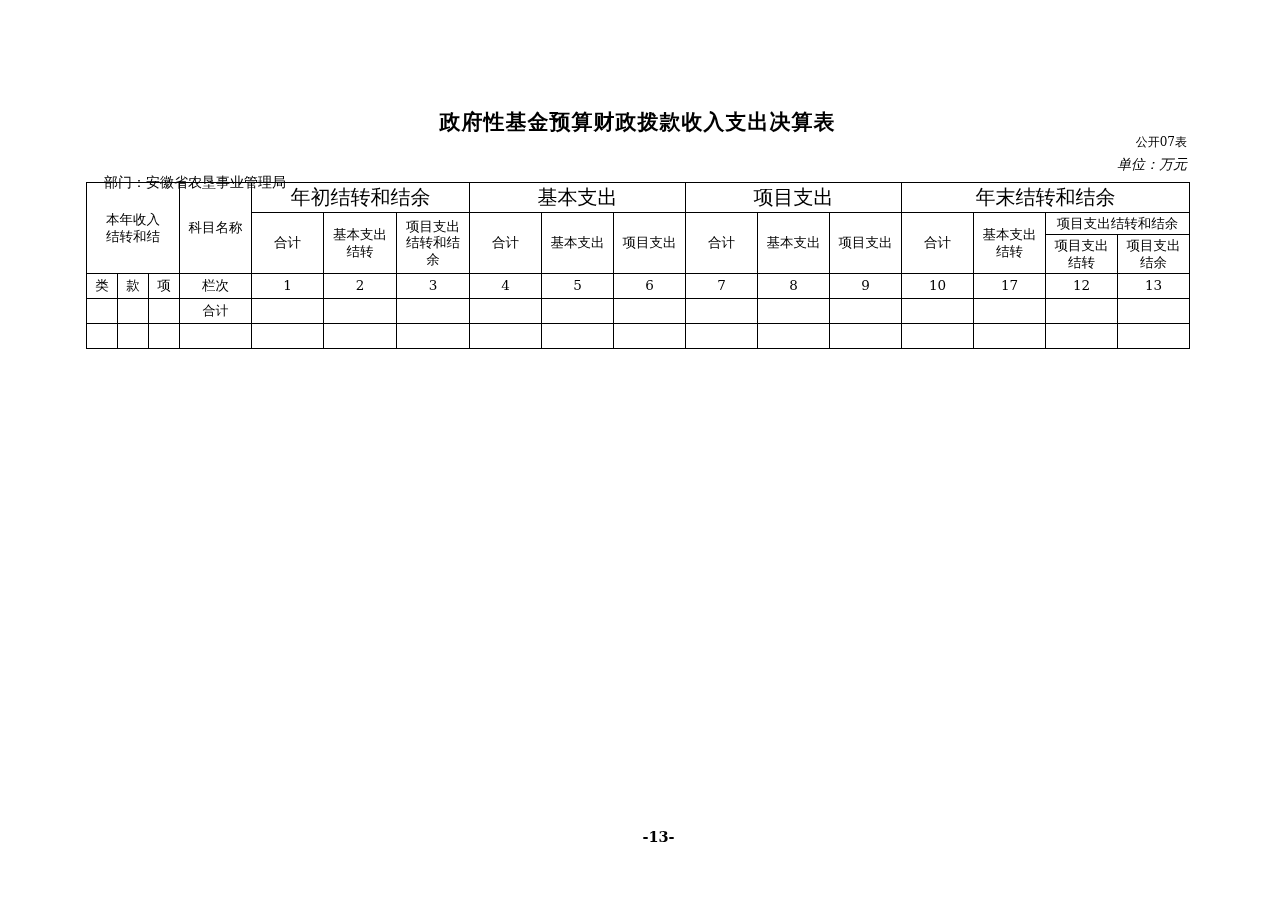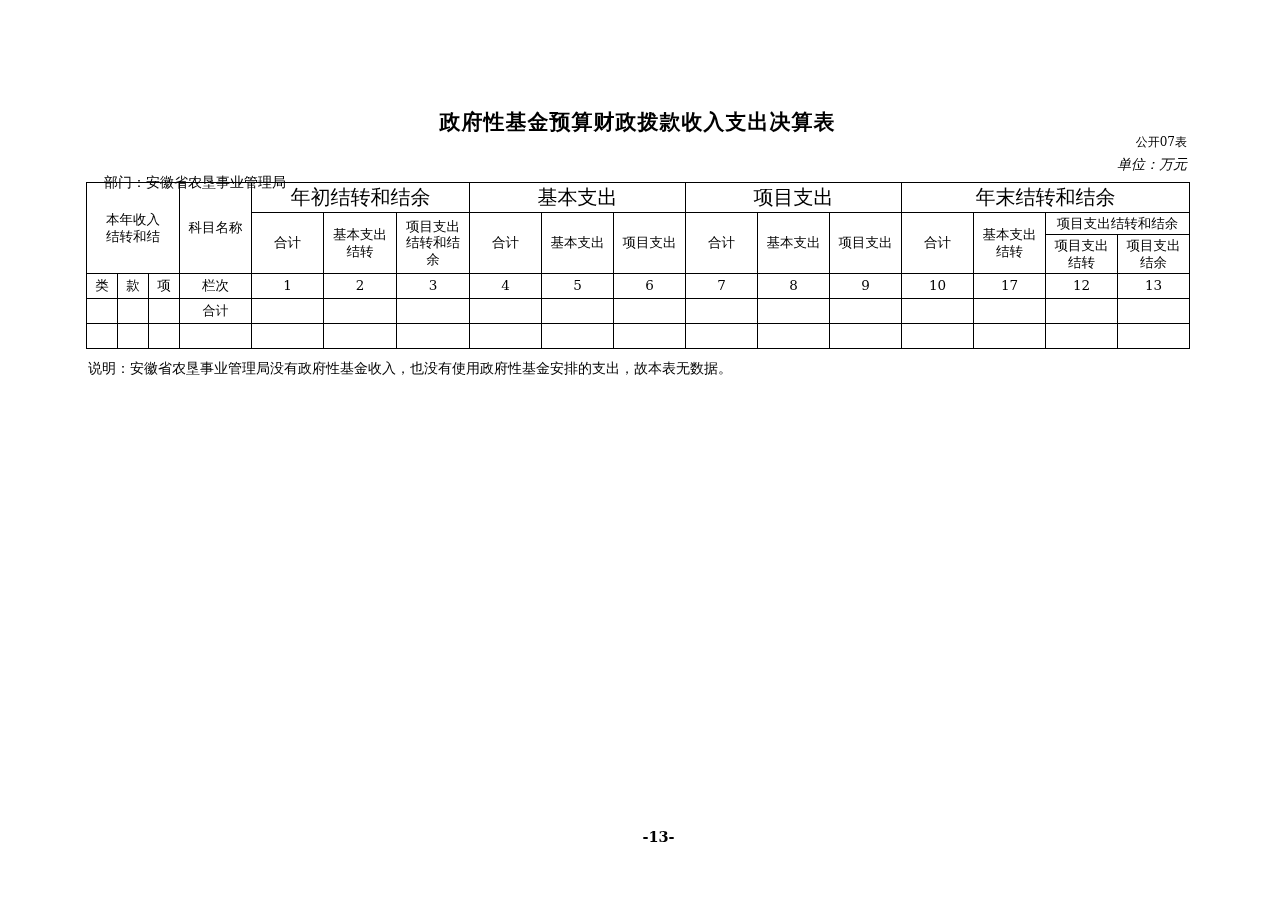--- a/index.html
+++ b/index.html
@@ -226,16 +226,15 @@
         <td></td>
         <td></td>
         <td></td>
         <td></td>
         <td></td>
         <td></td>
       </tr>
     </tbody>
   </table>
 
-  <div class="note">说明：安徽省农垦事业管理局没有政府性基金收入，也没有使用政府性基金安排的支出，故本表无数据。</div>
   <div class="pageno">-13-</div>
 
 </div>
 
 </body></html>

